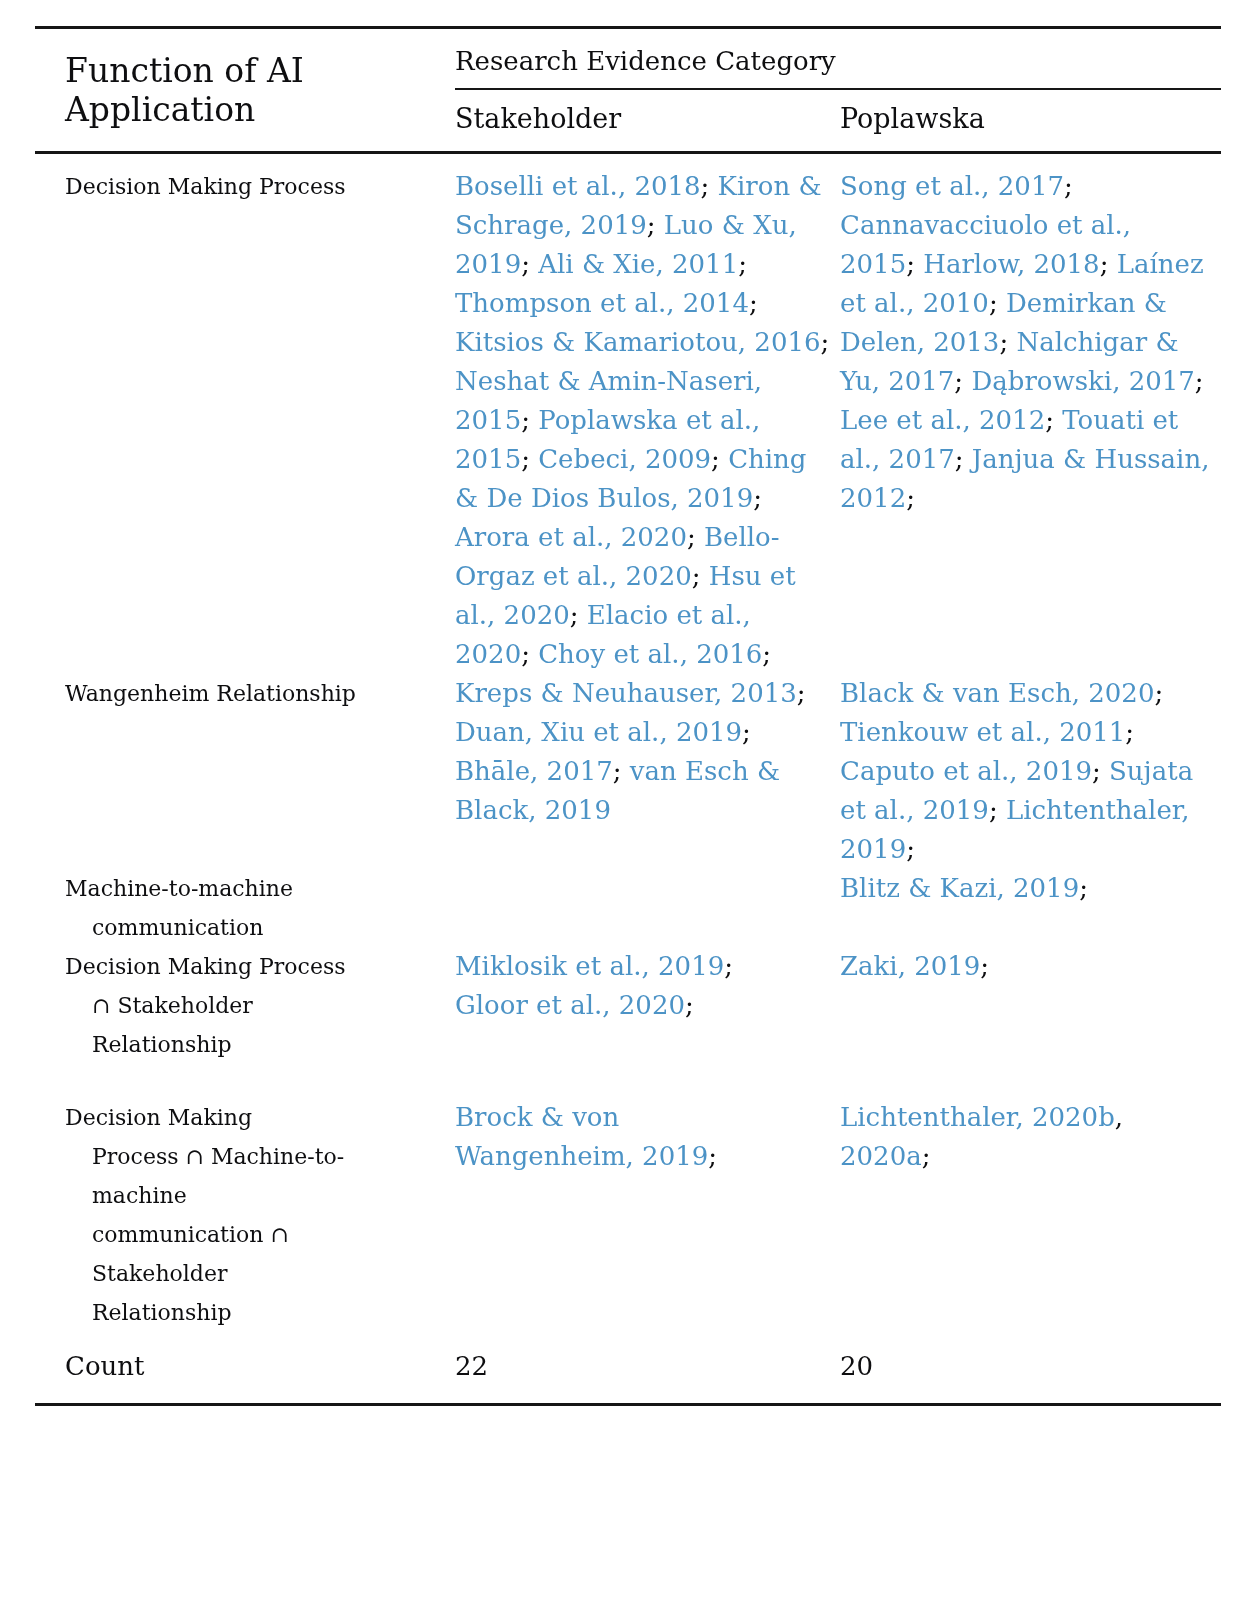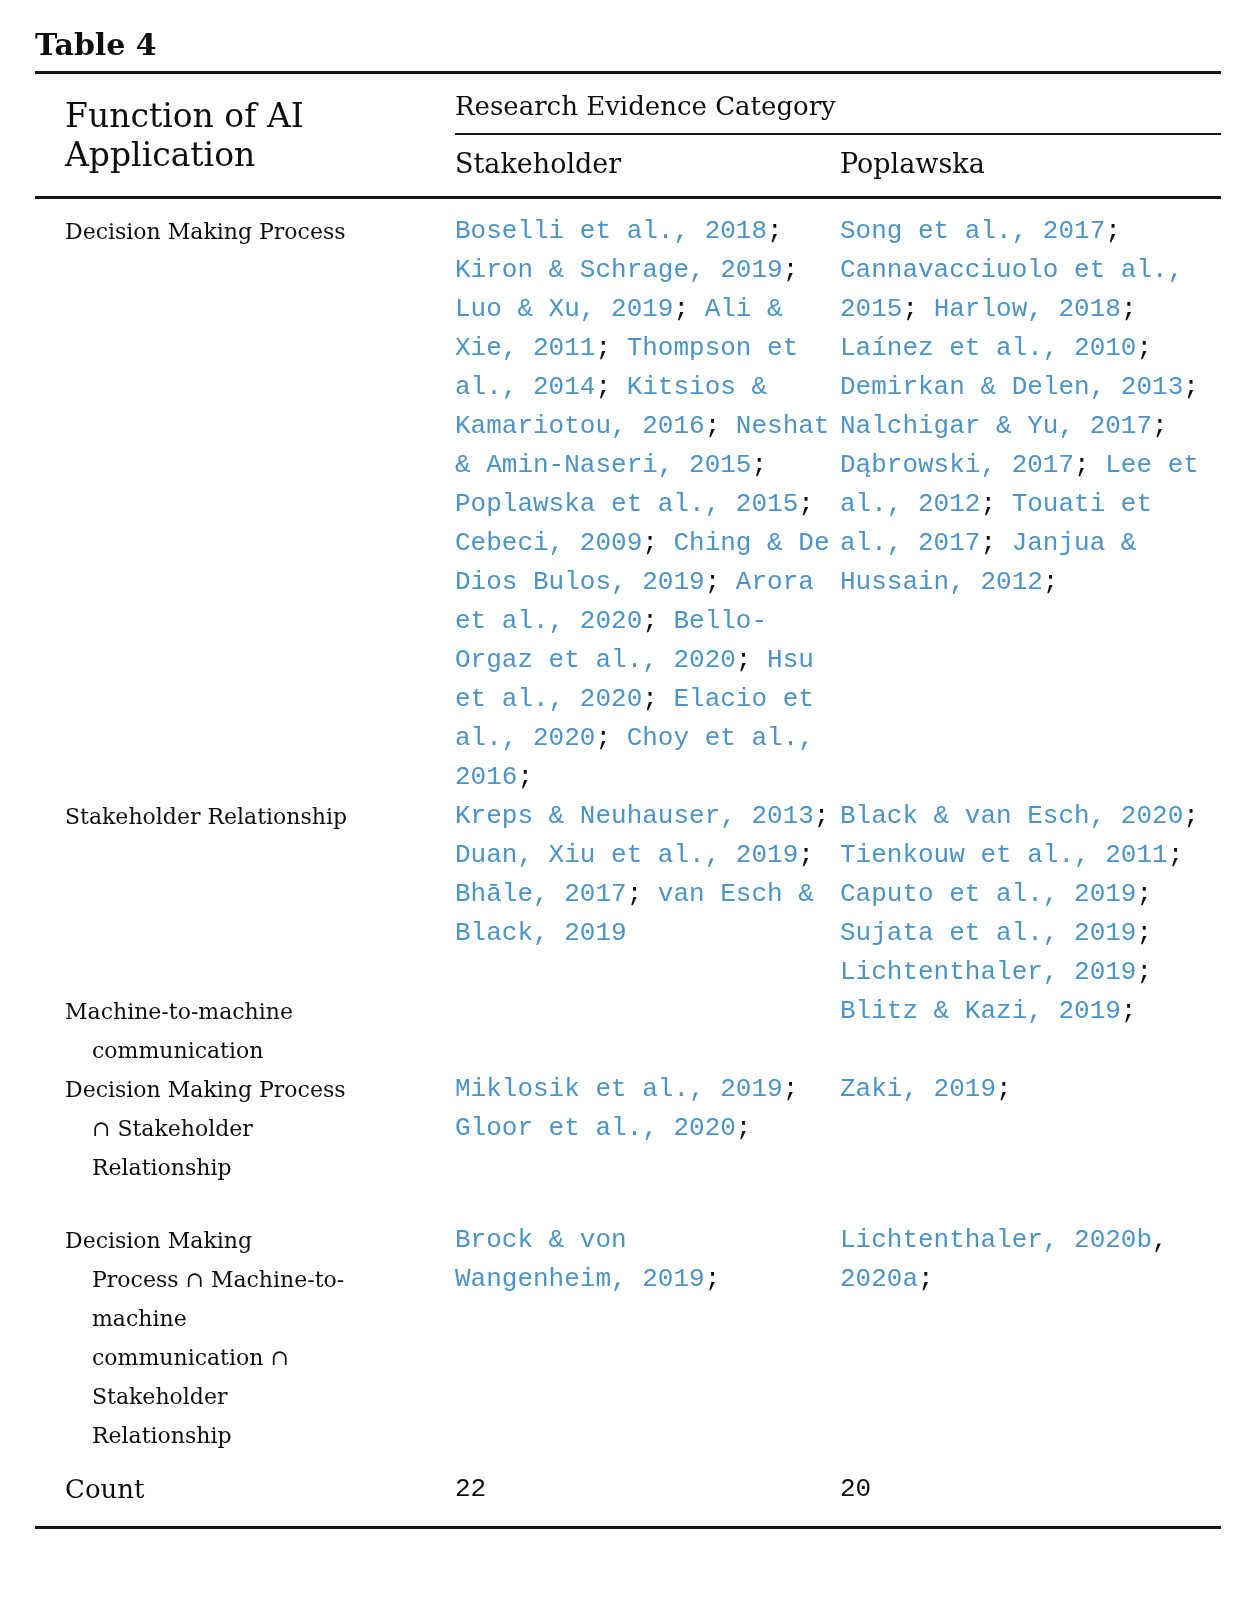--- a/index.html
+++ b/index.html
@@ -48,34 +48,32 @@
 
   tbody th.rowlabel {
     font-size: 22px; line-height: 39px;
     padding-left: 57px; text-indent: -27px;
     white-space: pre-line;
   }
   td.cite {
     font-size: 26px; line-height: 39px;
     white-space: pre-line;
     padding-right: 10px;
-    font-family: Liberation Mono, monospace;
   }
   tbody tr.first-row > th, tbody tr.first-row > td { padding-top: 13px; }
   tr.gap-row   > th, tr.gap-row   > td { padding-top: 34px; }
   tr.count-row > th, tr.count-row > td { padding-top: 15px; padding-bottom: 17px; font-size: 26px; }
 
   .cite-link { color: #4c93c6; }
   .cite-sep  { color: #0e0e10; }
 </style>
 </head>
 <body>
 
 <div class="page">
-  <div class="title">Table 4</div>
 
   <table class="refs">
     <colgroup>
       <col class="c1">
         <col class="c2">
         <col class="c3">
     </colgroup>
     <thead>
       <tr>
         <th class="col1-head" rowspan="2">Function of AI
@@ -87,21 +85,21 @@
         <th class="sub-head">Poplawska</th>
       </tr>
     </thead>
     <tbody>
       <tr class="first-row">
         <th class="rowlabel">Decision Making Process</th>
         <td class="cite"><span class="cite-link">Boselli et al., 2018</span><span class="cite-sep">; </span><span class="cite-link">Kiron &amp; Schrage, 2019</span><span class="cite-sep">; </span><span class="cite-link">Luo &amp; Xu, 2019</span><span class="cite-sep">; </span><span class="cite-link">Ali &amp; Xie, 2011</span><span class="cite-sep">; </span><span class="cite-link">Thompson et al., 2014</span><span class="cite-sep">; </span><span class="cite-link">Kitsios &amp; Kamariotou, 2016</span><span class="cite-sep">; </span><span class="cite-link">Neshat &amp; Amin-Naseri, 2015</span><span class="cite-sep">; </span><span class="cite-link">Poplawska et al., 2015</span><span class="cite-sep">; </span><span class="cite-link">Cebeci, 2009</span><span class="cite-sep">; </span><span class="cite-link">Ching &amp; De Dios Bulos, 2019</span><span class="cite-sep">; </span><span class="cite-link">Arora et al., 2020</span><span class="cite-sep">; </span><span class="cite-link">Bello-Orgaz et al., 2020</span><span class="cite-sep">; </span><span class="cite-link">Hsu et al., 2020</span><span class="cite-sep">; </span><span class="cite-link">Elacio et al., 2020</span><span class="cite-sep">; </span><span class="cite-link">Choy et al., 2016</span><span class="cite-sep">;</span></td>
         <td class="cite"><span class="cite-link">Song et al., 2017</span><span class="cite-sep">; </span><span class="cite-link">Cannavacciuolo et al., 2015</span><span class="cite-sep">; </span><span class="cite-link">Harlow, 2018</span><span class="cite-sep">; </span><span class="cite-link">Laínez et al., 2010</span><span class="cite-sep">; </span><span class="cite-link">Demirkan &amp; Delen, 2013</span><span class="cite-sep">; </span><span class="cite-link">Nalchigar &amp; Yu, 2017</span><span class="cite-sep">; </span><span class="cite-link">Dąbrowski, 2017</span><span class="cite-sep">; </span><span class="cite-link">Lee et al., 2012</span><span class="cite-sep">; </span><span class="cite-link">Touati et al., 2017</span><span class="cite-sep">; </span><span class="cite-link">Janjua &amp; Hussain, 2012</span><span class="cite-sep">;</span></td>
       </tr>
       <tr>
-        <th class="rowlabel">Stakeholder Relationship</th>
+        <th class="rowlabel">Wangenheim Relationship</th>
         <td class="cite"><span class="cite-link">Kreps &amp; Neuhauser, 2013</span><span class="cite-sep">; </span><span class="cite-link">Duan, Xiu et al., 2019</span><span class="cite-sep">; </span><span class="cite-link">Bhāle, 2017</span><span class="cite-sep">; </span><span class="cite-link">van Esch &amp; Black, 2019</span></td>
         <td class="cite"><span class="cite-link">Black &amp; van Esch, 2020</span><span class="cite-sep">; </span><span class="cite-link">Tienkouw et al., 2011</span><span class="cite-sep">; </span><span class="cite-link">Caputo et al., 2019</span><span class="cite-sep">; </span><span class="cite-link">Sujata et al., 2019</span><span class="cite-sep">; </span><span class="cite-link">Lichtenthaler, 2019</span><span class="cite-sep">;</span></td>
       </tr>
       <tr>
         <th class="rowlabel">Machine-to-machine
 communication</th>
         <td class="cite"></td>
         <td class="cite"><span class="cite-link">Blitz &amp; Kazi, 2019</span><span class="cite-sep">;</span></td>
       </tr>
       <tr>

